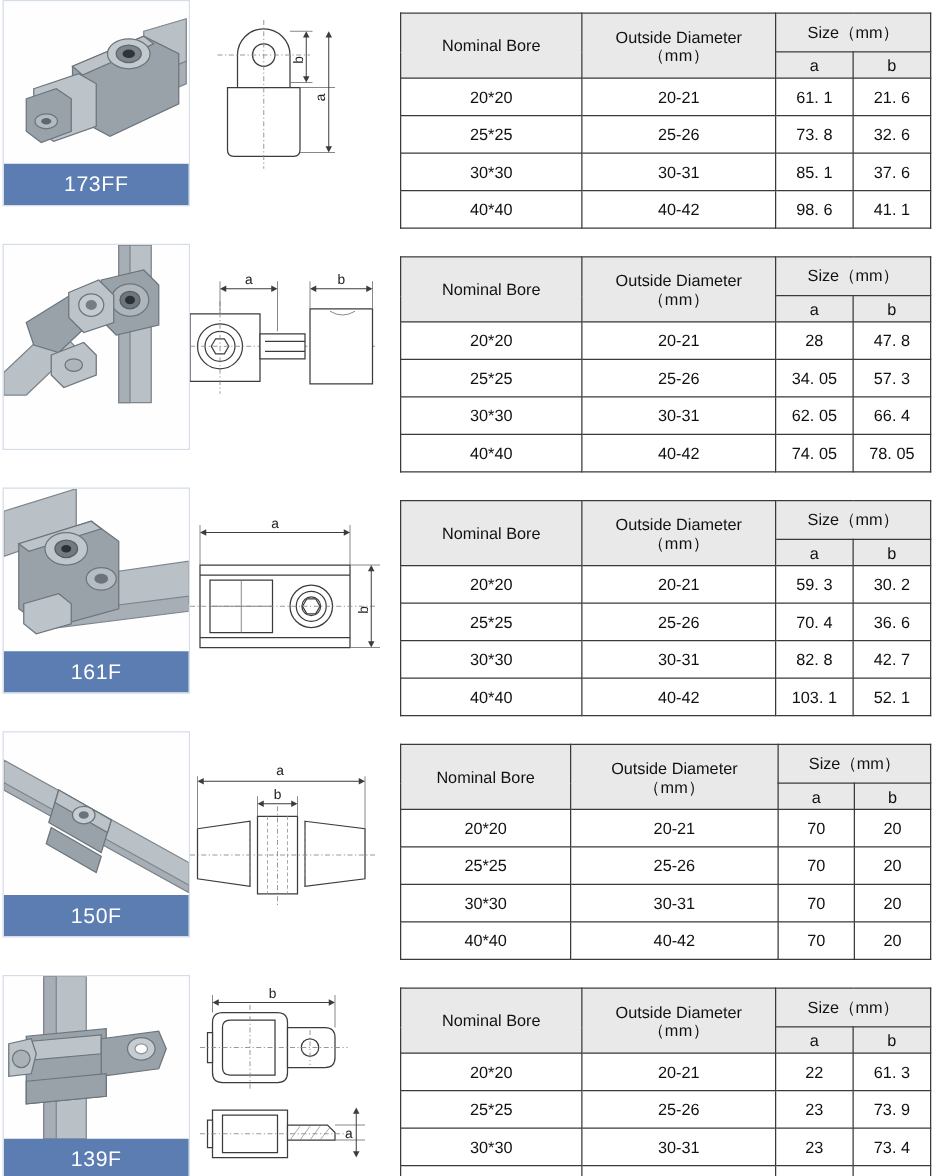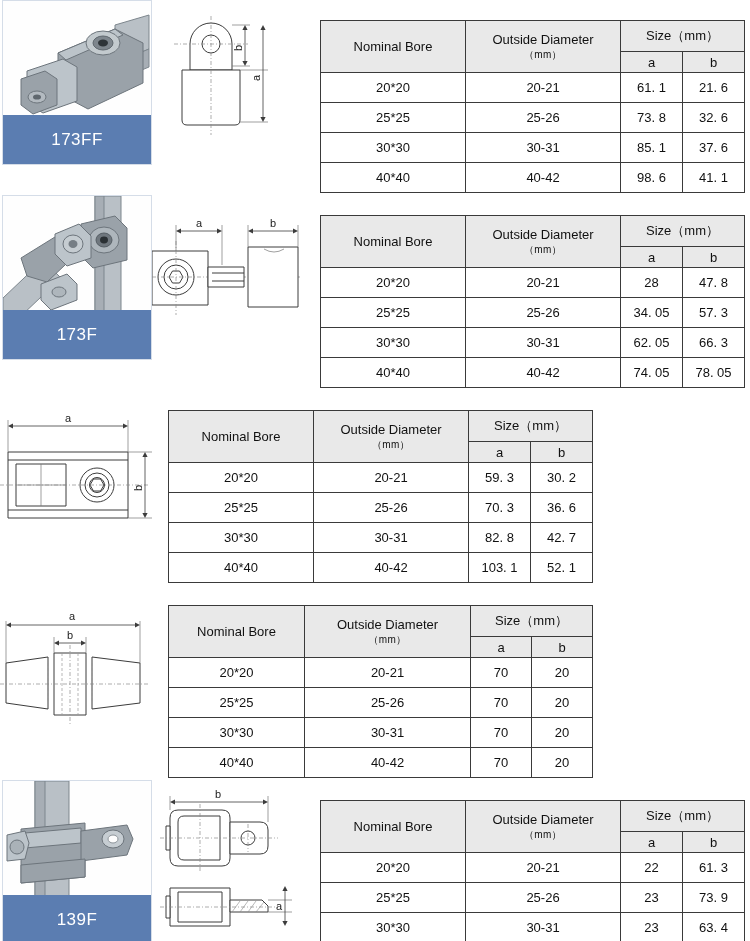--- a/index.html
+++ b/index.html
@@ -29,21 +29,21 @@
     margin-left: 2px;
     border: 1px solid #d5dde8;
     background: #fdfdfd;
     overflow: hidden;
     flex: 0 0 150px;
   }
   .photo-art { position: absolute; inset: 0; }
   .label-banner {
     position: absolute;
     left: 0; right: 0; bottom: 0;
-    height: 49px;
+    height: 33px;
     background: #5b7db1;
     color: #ffffff;
     font-size: 17px;
     letter-spacing: .5px;
     display: flex;
     align-items: center;
     justify-content: center;
   }
   
   .draw-cell {
@@ -51,21 +51,21 @@
     width: 162px;
     height: 170px;
     flex: 0 0 162px;
     overflow: hidden;
   }
   .draw-cell svg { display: block; }
   
   .table-wrap {
     flex: 1 1 auto;
     padding-left: 6px;
-    padding-top: 20px;
+    padding-top: 10px;
   }
   table.spec {
     border-collapse: collapse;
     width: 424px;
     table-layout: fixed;
     background: #fff;
   }
   table.spec th, table.spec td {
     border: 1px solid #3a3a3a;
     text-align: center;
@@ -74,21 +74,21 @@
     padding: 0;
   }
   table.spec th {
     background: #e9e9e9;
     font-weight: normal;
   }
   .h-main { height: 46px; line-height: 15px; }
   .h-sub  { height: 21px; font-size: 12px; }
   .h-top  { height: 31px; }
   table.spec td { height: 30px; }
-  .unit { font-size: 10px; display: block; }
+  .unit { font-size: 13px; display: block; }
   .col-nb  { width: 145px; }
   .col-od  { width: 155px; }
   .col-ab  { width: 62px; }
   .col-nb2 { width: 136px; }
   .col-od2 { width: 166px; }
   .col-ab2 { width: 61px; }
   .mm-label { letter-spacing: .3px; }
   
   .ln  { stroke: #3c3c3c; stroke-width: 1; fill: none; }
   .lnf { stroke: #3c3c3c; stroke-width: 1; fill: #ffffff; }
@@ -213,21 +213,20 @@
         <ellipse cx="101" cy="44" rx="15" ry="13" fill="#aeb6bc" stroke="#6d757c"></ellipse>
         <ellipse cx="101" cy="44" rx="8" ry="7" fill="#6f777e" stroke="#565e65"></ellipse>
         <ellipse cx="101" cy="44" rx="4" ry="3.4" fill="#2a3034"></ellipse>
         <path class="clamp" d="M18 62 L60 36 L80 52 L44 86 L24 80 Z"></path>
         <path class="clampL" d="M52 38 L76 28 L88 40 L88 62 L64 70 L52 58 Z"></path>
         <ellipse cx="70" cy="48" rx="10" ry="9" fill="#c5ccd1" stroke="#6d757c"></ellipse>
         <ellipse cx="70" cy="48" rx="4.5" ry="4" fill="#767e85"></ellipse>
         <path class="clampL" d="M38 88 L64 78 L74 88 L74 104 L48 114 L38 104 Z"></path>
         <ellipse cx="56" cy="96" rx="7" ry="5" fill="#aeb6bc" stroke="#6d757c"></ellipse>
       </svg>
-      <div class="label-banner">173F</div>
     </div>
 
     <div class="draw-cell">
       <svg width="162" height="170" viewBox="0 0 162 170">
         <rect width="162" height="170" fill="#fff"></rect>
         <path class="lnf" d="M0 56 L56 56 L56 110 L0 110 Z"></path>
         <circle class="lnf" cx="24" cy="82" r="18"></circle>
         <circle class="lnf" cx="24" cy="82" r="12"></circle>
         <path class="lnf" d="M17 82 l3.5 -6 h7 l3.5 6 l-3.5 6 h-7 Z"></path>
         <line class="dash" x1="24" y1="46" x2="24" y2="120"></line>
@@ -282,34 +281,51 @@
         <tr>
           <td>25*25</td>
           <td>25-26</td>
           <td>34. 05</td>
           <td>57. 3</td>
         </tr>
         <tr>
           <td>30*30</td>
           <td>30-31</td>
           <td>62. 05</td>
-          <td>66. 3</td>
+          <td>66. 4</td>
         </tr>
         <tr>
           <td>40*40</td>
           <td>40-42</td>
           <td>74. 05</td>
           <td>78. 05</td>
         </tr>
       </tbody>
         </table>
     </div>
   </div>
 
   <div class="product-row">
+    <div class="photo-cell">
+      <svg class="photo-art" width="148" height="163" viewBox="0 0 148 163">
+        <rect width="148" height="163" fill="#fefefe"></rect>
+        <path class="tube" d="M0 18 L58 0 L58 34 L0 54 Z"></path>
+        <path class="tube" d="M36 74 L148 58 L148 92 L36 108 Z"></path>
+        <path class="tube2" d="M36 100 L148 86 L148 98 L36 112 Z"></path>
+        <path class="clamp" d="M12 44 L70 26 L92 42 L92 96 L34 112 L12 96 Z"></path>
+        <path class="clampL" d="M12 44 L70 26 L78 32 L20 50 Z"></path>
+        <ellipse cx="50" cy="48" rx="17" ry="13" fill="#c0c7cc" stroke="#6d757c"></ellipse>
+        <ellipse cx="50" cy="48" rx="9" ry="7" fill="#737b82" stroke="#565e65"></ellipse>
+        <ellipse cx="50" cy="48" rx="4" ry="3" fill="#2b3135"></ellipse>
+        <ellipse cx="78" cy="72" rx="12" ry="9" fill="#b5bcc2" stroke="#6d757c"></ellipse>
+        <ellipse cx="78" cy="72" rx="5.5" ry="4" fill="#6c747b"></ellipse>
+        <path class="clampL" d="M16 92 L44 84 L54 92 L54 108 L26 116 L16 108 Z"></path>
+      </svg>
+      <div class="label-banner">161F</div>
+    </div>
 
     <div class="draw-cell">
       <svg width="162" height="170" viewBox="0 0 162 170">
         <rect width="162" height="170" fill="#fff"></rect>
         <path class="lnf" d="M8 62 L128 62 L128 128 L8 128 Z"></path>
         <line class="ln" x1="8" y1="70" x2="128" y2="70"></line>
         <line class="ln" x1="8" y1="120" x2="128" y2="120"></line>
         <path class="lnf" d="M16 74 L66 74 L66 116 L16 116 Z"></path>
         <line class="thin" x1="41" y1="74" x2="41" y2="116"></line>
         <line class="thin" x1="16" y1="95" x2="66" y2="95"></line>
@@ -356,41 +372,54 @@
         </tr>
         <tr>
           <td>20*20</td>
           <td>20-21</td>
           <td>59. 3</td>
           <td>30. 2</td>
         </tr>
         <tr>
           <td>25*25</td>
           <td>25-26</td>
-          <td>70. 3</td>
+          <td>70. 4</td>
           <td>36. 6</td>
         </tr>
         <tr>
           <td>30*30</td>
           <td>30-31</td>
           <td>82. 8</td>
           <td>42. 7</td>
         </tr>
         <tr>
           <td>40*40</td>
           <td>40-42</td>
           <td>103. 1</td>
           <td>52. 1</td>
         </tr>
       </tbody>
         </table>
     </div>
   </div>
 
   <div class="product-row">
+    <div class="photo-cell">
+      <svg class="photo-art" width="148" height="163" viewBox="0 0 148 163">
+        <rect width="148" height="163" fill="#fefefe"></rect>
+        <path class="tube" d="M0 22 L148 104 L148 128 L0 46 Z"></path>
+        <path class="tube2" d="M0 40 L148 122 L148 128 L0 46 Z"></path>
+        <path class="clamp" d="M44 46 L86 70 L78 96 L36 72 Z"></path>
+        <path class="clampL" d="M44 46 L86 70 L83 80 L41 56 Z"></path>
+        <ellipse cx="64" cy="66" rx="9" ry="7" fill="#c7ced3" stroke="#6d757c"></ellipse>
+        <ellipse cx="64" cy="66" rx="4" ry="3" fill="#6b7379"></ellipse>
+        <path class="clamp" d="M38 76 L78 99 L74 112 L34 89 Z"></path>
+      </svg>
+      <div class="label-banner">150F</div>
+    </div>
 
     <div class="draw-cell">
       <svg width="162" height="170" viewBox="0 0 162 170">
         <rect width="162" height="170" fill="#fff"></rect>
         <path class="lnf" d="M6 78 L48 72 L48 124 L6 118 Z"></path>
         <path class="lnf" d="M92 72 L140 78 L140 118 L92 124 Z"></path>
         <path class="hid" d="M48 78 L48 118"></path>
         <path class="hid" d="M92 78 L92 118"></path>
         <path class="lnf" d="M54 68 L86 68 L86 130 L54 130 Z"></path>
         <line class="hid" x1="62" y1="68" x2="62" y2="130"></line>
@@ -547,21 +576,21 @@
         <tr>
           <td>25*25</td>
           <td>25-26</td>
           <td>23</td>
           <td>73. 9</td>
         </tr>
         <tr>
           <td>30*30</td>
           <td>30-31</td>
           <td>23</td>
-          <td>63. 4</td>
+          <td>73. 4</td>
         </tr>
         <tr>
           <td>40*40</td>
           <td>40-42</td>
           <td>26</td>
           <td>102</td>
         </tr>
       </tbody>
         </table>
     </div>

